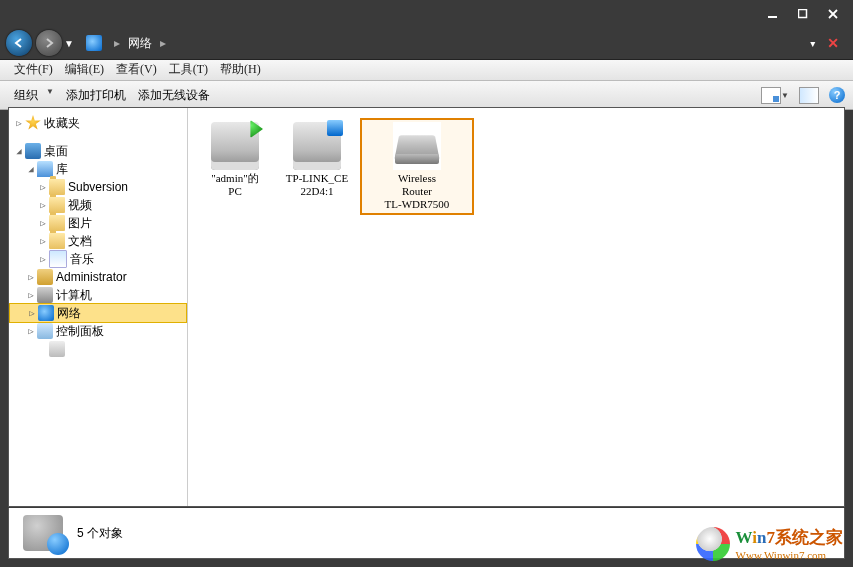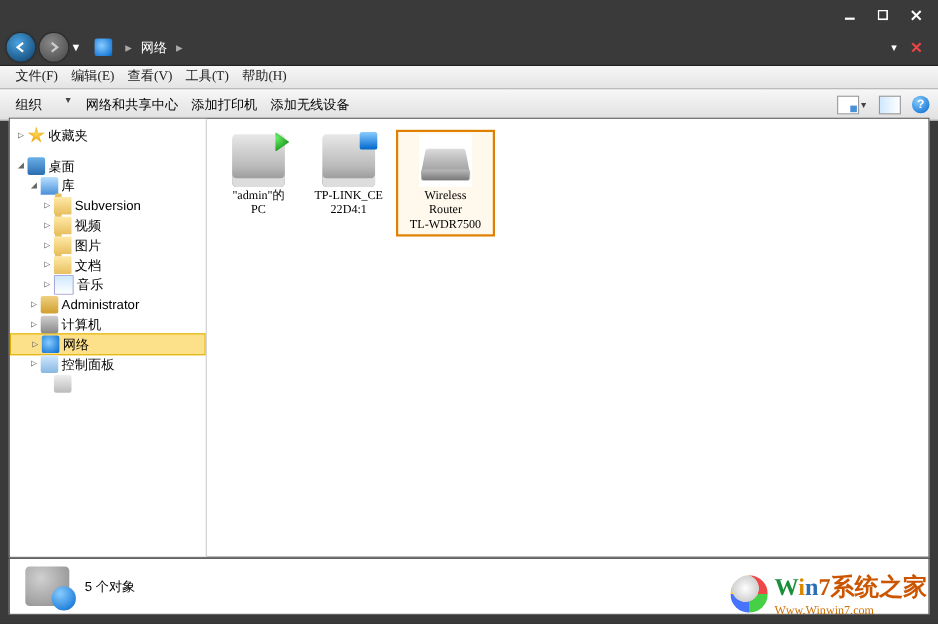--- a/index.html
+++ b/index.html
@@ -13,21 +13,21 @@
 .crumbicon{width:16px;height:16px;margin:0 4px 0 8px}
 .crumbtxt{color:#fff}
 .crumbarr{color:#aaa;margin:0 4px}
 #navspacer{flex:1}
 .navx{color:#e44;font-weight:bold;font-size:14px;margin:0 8px}
 #search{width:96px;height:20px;background:#fff;border:1px solid #888;display:flex;align-items:center;padding:0 4px;color:#888;font-style:italic}
 #search span{flex:1}
 #menubar{height:20px;background:linear-gradient(#f7f7f7,#e4e4e4);border-top:1px solid #222;border-bottom:1px solid #bbb;display:flex;align-items:flex-start;padding-left:10px;gap:4px;font-family:SimSun,serif;color:#222}
 #menubar .mi{padding:1px 4px}
 #toolbar{height:28px;background:linear-gradient(#f7f7f7,#e0e0e0);border-bottom:1px solid #aaa;display:flex;align-items:center;padding:0 8px}
-.tbitem{padding:2px 6px;display:flex;align-items:flex-start;gap:20px}
+.tbitem{padding:2px 6px;display:flex;align-items:flex-start;gap:8px}
 .tbarr{font-size:8px;color:#444}
 #tbspacer{flex:1}
 .tbicon{width:18px;height:15px;border:1px solid #999;background:#fff;position:relative;margin-left:4px}
 .tbicon .sq{position:absolute;width:6px;height:6px;background:#4a90d9;right:1px;bottom:1px}
 .tbprev{width:18px;height:15px;border:1px solid #999;background:linear-gradient(90deg,#d0e8ff,#fff);margin-left:10px}
 .tbhelp{width:16px;height:16px;border-radius:50%;background:radial-gradient(circle at 35% 30%,#8cf,#06c);color:#fff;font-weight:bold;display:flex;align-items:center;justify-content:center;margin-left:10px;font-size:11px}
 #body{position:absolute;top:107px;left:8px;right:8px;bottom:60px;display:flex;background:#fff;border:1px solid #555}
 #tree{width:178px;border-right:1px solid #ccc;background:#fff;overflow:hidden;padding-top:6px}
 .tn{display:flex;align-items:center;height:18px;padding-left:4px;white-space:nowrap}
 .tn .tw{width:12px;text-align:center;color:#666;font-size:9px;font-family:monospace}
@@ -41,37 +41,37 @@
 .ic-fold::before{content:"";position:absolute;top:-3px;left:1px;width:6px;height:3px;background:#e8c060;border-radius:1px 1px 0 0}
 .ic-music{background:linear-gradient(#cde8ff,#fff);border:1px solid #aad;border-radius:1px}
 .ic-admin{background:linear-gradient(#f0d080,#d0a030);border-radius:2px}
 .ic-pc{background:linear-gradient(#d0d0d0,#888);border-radius:2px}
 .ic-net{background:radial-gradient(circle at 40% 40%,#8cf,#0066cc);border-radius:2px}
 .ic-cp{background:linear-gradient(#d0e8ff,#88b8e0);border-radius:2px}
 .ic-rec{background:linear-gradient(#eee,#bbb);border-radius:2px}
 #content{flex:1;padding:10px 8px;display:flex;align-items:flex-start;gap:4px}
 .item{width:78px;display:flex;flex-direction:column;align-items:center;text-align:center;font-family:SimSun,serif;font-size:11px;line-height:13px;padding:4px 0}
 .item .big{width:48px;height:48px;margin-bottom:2px;position:relative}
-.item.sel{border:2px solid #e08000;background:#fff8ec;padding:2px 4px}
+.item.sel{border:2px solid #e08000;background:#fff8ec;padding:2px 16px}
 .ico-pc{background:linear-gradient(#e8e8e8 0%,#bbb 60%,#888 100%);border-radius:4px;box-shadow:inset 0 -8px 0 #ddd}
 .ico-pc::after{content:"";position:absolute;right:-4px;top:-2px;width:18px;height:18px;border-radius:50%;background:radial-gradient(circle at 35% 30%,#6e6,#070);clip-path:polygon(30% 0,100% 50%,30% 100%)}
 .ico-pc2{background:linear-gradient(#e8e8e8 0%,#bbb 60%,#888 100%);border-radius:4px;box-shadow:inset 0 -8px 0 #ddd}
 .ico-pc2::after{content:"";position:absolute;right:-2px;top:-2px;width:16px;height:16px;background:linear-gradient(#8cf,#06c);border-radius:2px}
 .ico-router{background:#fff;display:flex;align-items:center;justify-content:center}
 .ico-router::before{content:"";width:40px;height:28px;background:linear-gradient(#ddd,#999);border-radius:3px;transform:perspective(60px) rotateX(30deg)}
 .ico-router::after{content:"";position:absolute;bottom:6px;width:44px;height:10px;background:linear-gradient(#bbb,#777);border-radius:2px}
 .ico-mfold{background:linear-gradient(#ffe9a8,#e8c060);border-radius:2px;position:relative}
 .ico-mfold::before{content:"";position:absolute;top:-6px;left:3px;width:16px;height:6px;background:#e8c060;border-radius:2px 2px 0 0}
 .ico-mfold::after{content:"♪";position:absolute;left:4px;bottom:2px;font-size:22px;color:#3a7bd5}
 #status{position:absolute;left:8px;right:8px;bottom:8px;height:50px;background:#fff;border:1px solid #555;border-top:none;display:flex;align-items:center;padding-left:14px;gap:14px}
 #status .sic{width:40px;height:36px;background:radial-gradient(circle at 35% 30%,#d0d0d0,#888);border-radius:4px;position:relative}
 #status .sic::after{content:"";position:absolute;right:-6px;bottom:-4px;width:22px;height:22px;border-radius:50%;background:radial-gradient(circle at 35% 30%,#8cf,#0066cc)}
 #watermark{position:absolute;right:10px;bottom:6px;display:flex;align-items:center;gap:6px;font-family:"Microsoft YaHei";pointer-events:none}
 #watermark .orb{width:34px;height:34px;border-radius:50%;background:radial-gradient(circle at 40% 35%,#fff,#ccc 40%,transparent 42%),conic-gradient(#e33 0 90deg,#3c3 90deg 180deg,#36f 180deg 270deg,#fc0 270deg 360deg);opacity:.9}
-#watermark .t1{font-size:22px;font-weight:bold}
+#watermark .t1{font-size:17px;font-weight:bold}
 #watermark .t1 .w{color:#1a8f3a}.t1 .i{color:#d98a00}.t1 .n{color:#2a6db8}.t1 .s{color:#cc5500}
 #watermark .t2{font-size:11px;color:#d07000}
 svg{display:block}
 </style>
 </head>
 <body>
 
 <div id="win">
   <div id="titlebar">
     <div class="tbtn">
@@ -120,23 +120,20 @@
     <span class="mi">工具(T)</span>
     <span class="mi">帮助(H)</span>
   </div>
 
   <div id="toolbar">
     <div class="tbitem">
         <span>组织</span>
         <span class="tbarr">▼</span>
       </div>
     <div class="tbitem">
-        <span>网络和共享中心</span>
-      </div>
-    <div class="tbitem">
         <span>添加打印机</span>
       </div>
     <div class="tbitem">
         <span>添加无线设备</span>
       </div>
     <div id="tbspacer"></div>
     <div class="tbicon">
         <div class="sq"></div>
       </div>
       <span class="tbarr">▼</span>

